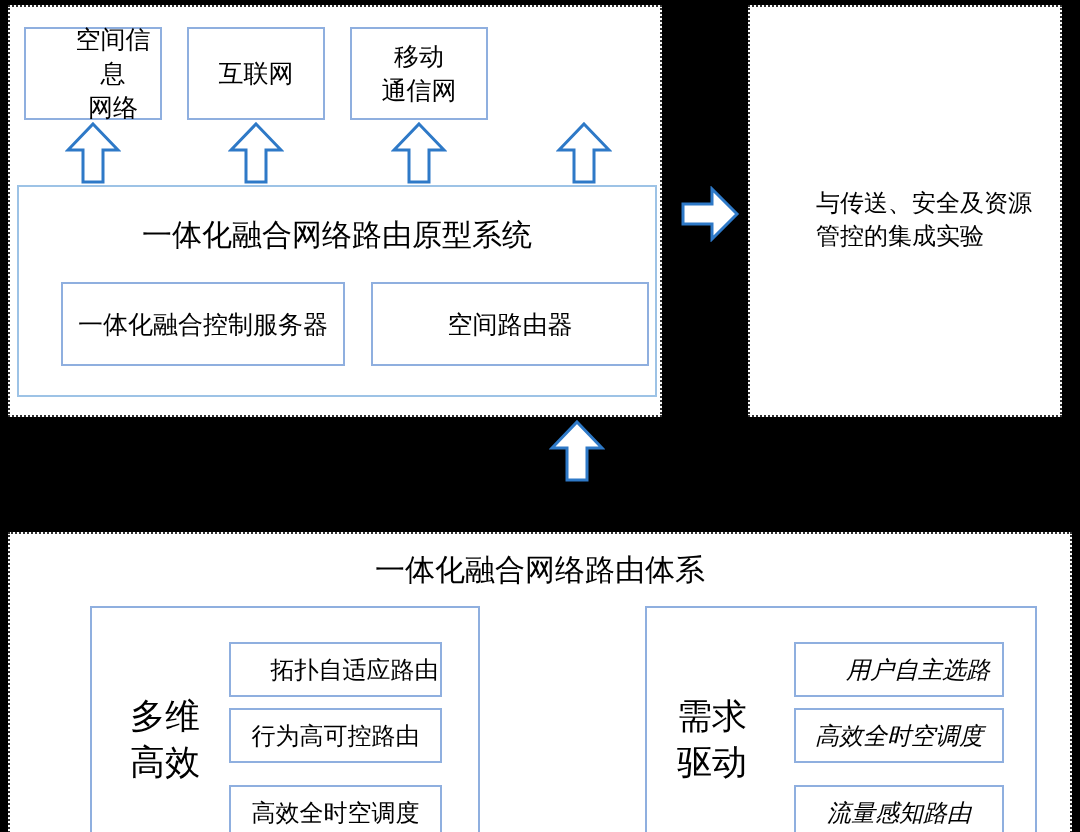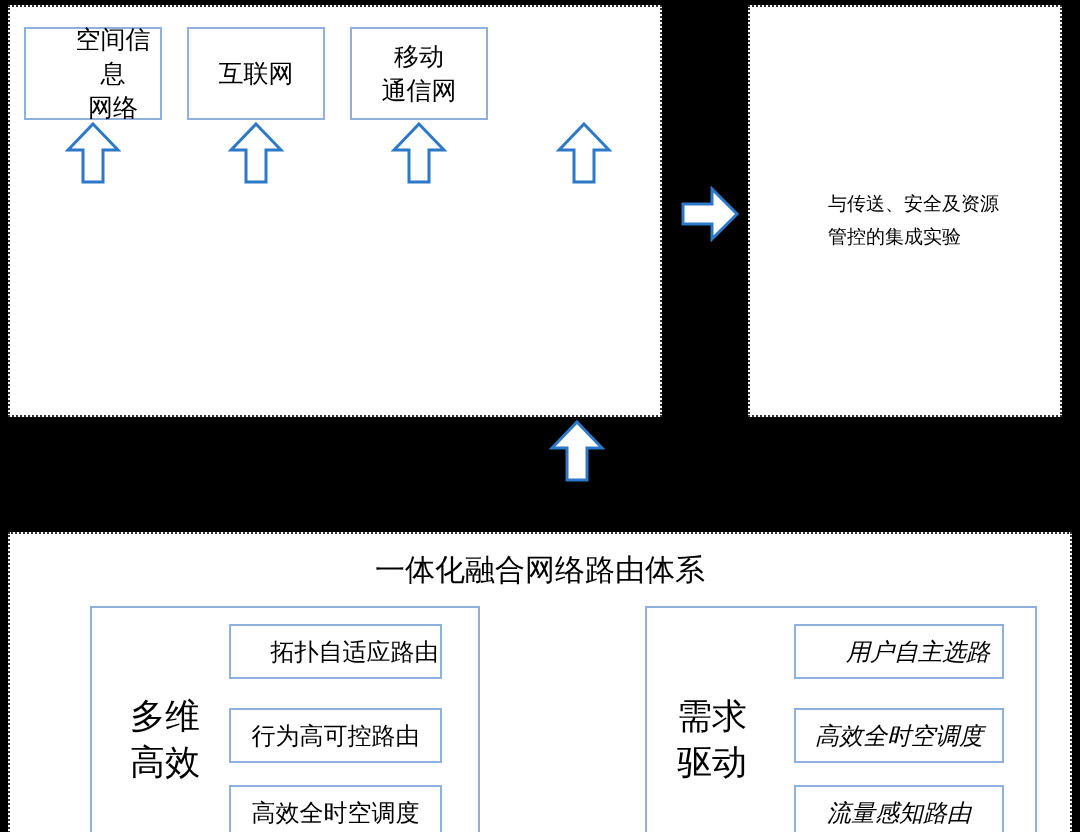--- a/index.html
+++ b/index.html
@@ -62,22 +62,22 @@
     display:flex;justify-content:center;align-items:center;
     font-size:25px;text-align:center;
   }
   .comp-a{left:42px;width:284px;}
   .comp-b{left:352px;width:278px;}
 
   .right-arrow{left:680px;top:186px;width:60px;height:56px;}
   .big-up{left:549px;top:419px;width:56px;height:64px;}
 
   .right-text{
-    position:absolute;left:78px;top:180px;
-    font-size:19px;line-height:33px;text-align:left;
+    position:absolute;left:66px;top:180px;
+    font-size:24px;line-height:33px;text-align:left;
   }
 
   .bottom-title{
     position:absolute;top:16px;left:0;width:100%;
     text-align:center;font-size:30px;
   }
   .group-box{
     position:absolute;top:72px;height:245px;
     border:2px solid var(--box-border);
   }
@@ -90,21 +90,21 @@
   .gl-left{left:38px;}
   .gl-right{left:30px;}
   .item-box{
     position:absolute;height:55px;
     border:2px solid var(--box-border);
     display:flex;justify-content:center;align-items:center;
     font-size:24px;text-align:center;
   }
   .group-left .item-box{left:137px;width:213px;}
   .group-right .item-box{left:147px;width:210px;font-style:italic;}
-  .row1{top:16px;padding-left:38px;} .row2{top:100px;} .row3{top:177px;}
+  .row1{top:34px;padding-left:38px;} .row2{top:100px;} .row3{top:177px;}
 </style>
 </head>
 <body>
 
 <div class="stage">
 
   <section class="panel top-panel">
 
     <div class="net-box nb1">
       <span>空间信息</span>
@@ -125,20 +125,29 @@
     <svg class="block-arrow small-up sa2" viewBox="0 0 56 64" preserveAspectRatio="none">
       <polygon points="28,3 53,29 38,29 38,61 18,61 18,29 3,29"></polygon>
     </svg>
     <svg class="block-arrow small-up sa3" viewBox="0 0 56 64" preserveAspectRatio="none">
       <polygon points="28,3 53,29 38,29 38,61 18,61 18,29 3,29"></polygon>
     </svg>
     <svg class="block-arrow small-up sa4" viewBox="0 0 56 64" preserveAspectRatio="none">
       <polygon points="28,3 53,29 38,29 38,61 18,61 18,29 3,29"></polygon>
     </svg>
 
+    <div class="system-box">
+      <div class="system-title">一体化融合网络路由原型系统</div>
+      <div class="component-box comp-a">
+        <span>一体化融合控制服务器</span>
+      </div>
+      <div class="component-box comp-b">
+        <span>空间路由器</span>
+      </div>
+    </div>
   </section>
 
   <svg class="block-arrow right-arrow" viewBox="0 0 60 56" preserveAspectRatio="none">
     <polygon points="3,18 32,18 32,3 57,28 32,53 32,38 3,38"></polygon>
   </svg>
 
   <section class="panel right-panel">
     <div class="right-text">
       <div>与传送、安全及资源</div>
       <div>管控的集成实验</div>

